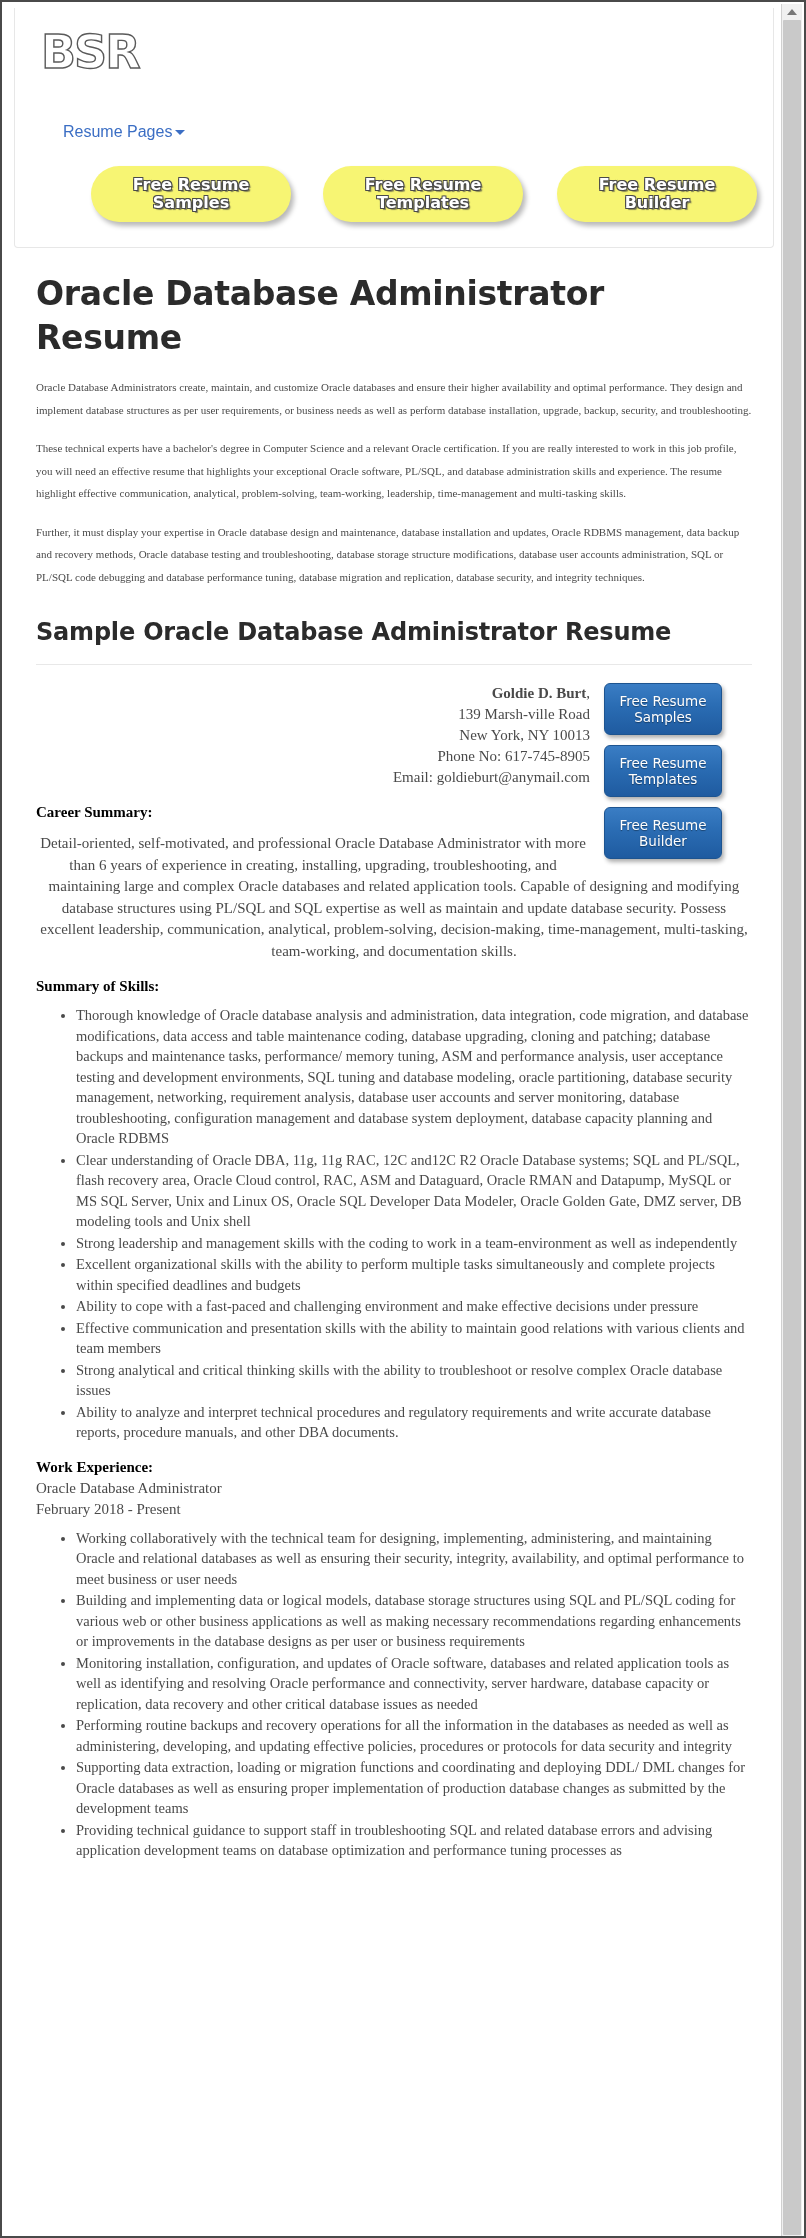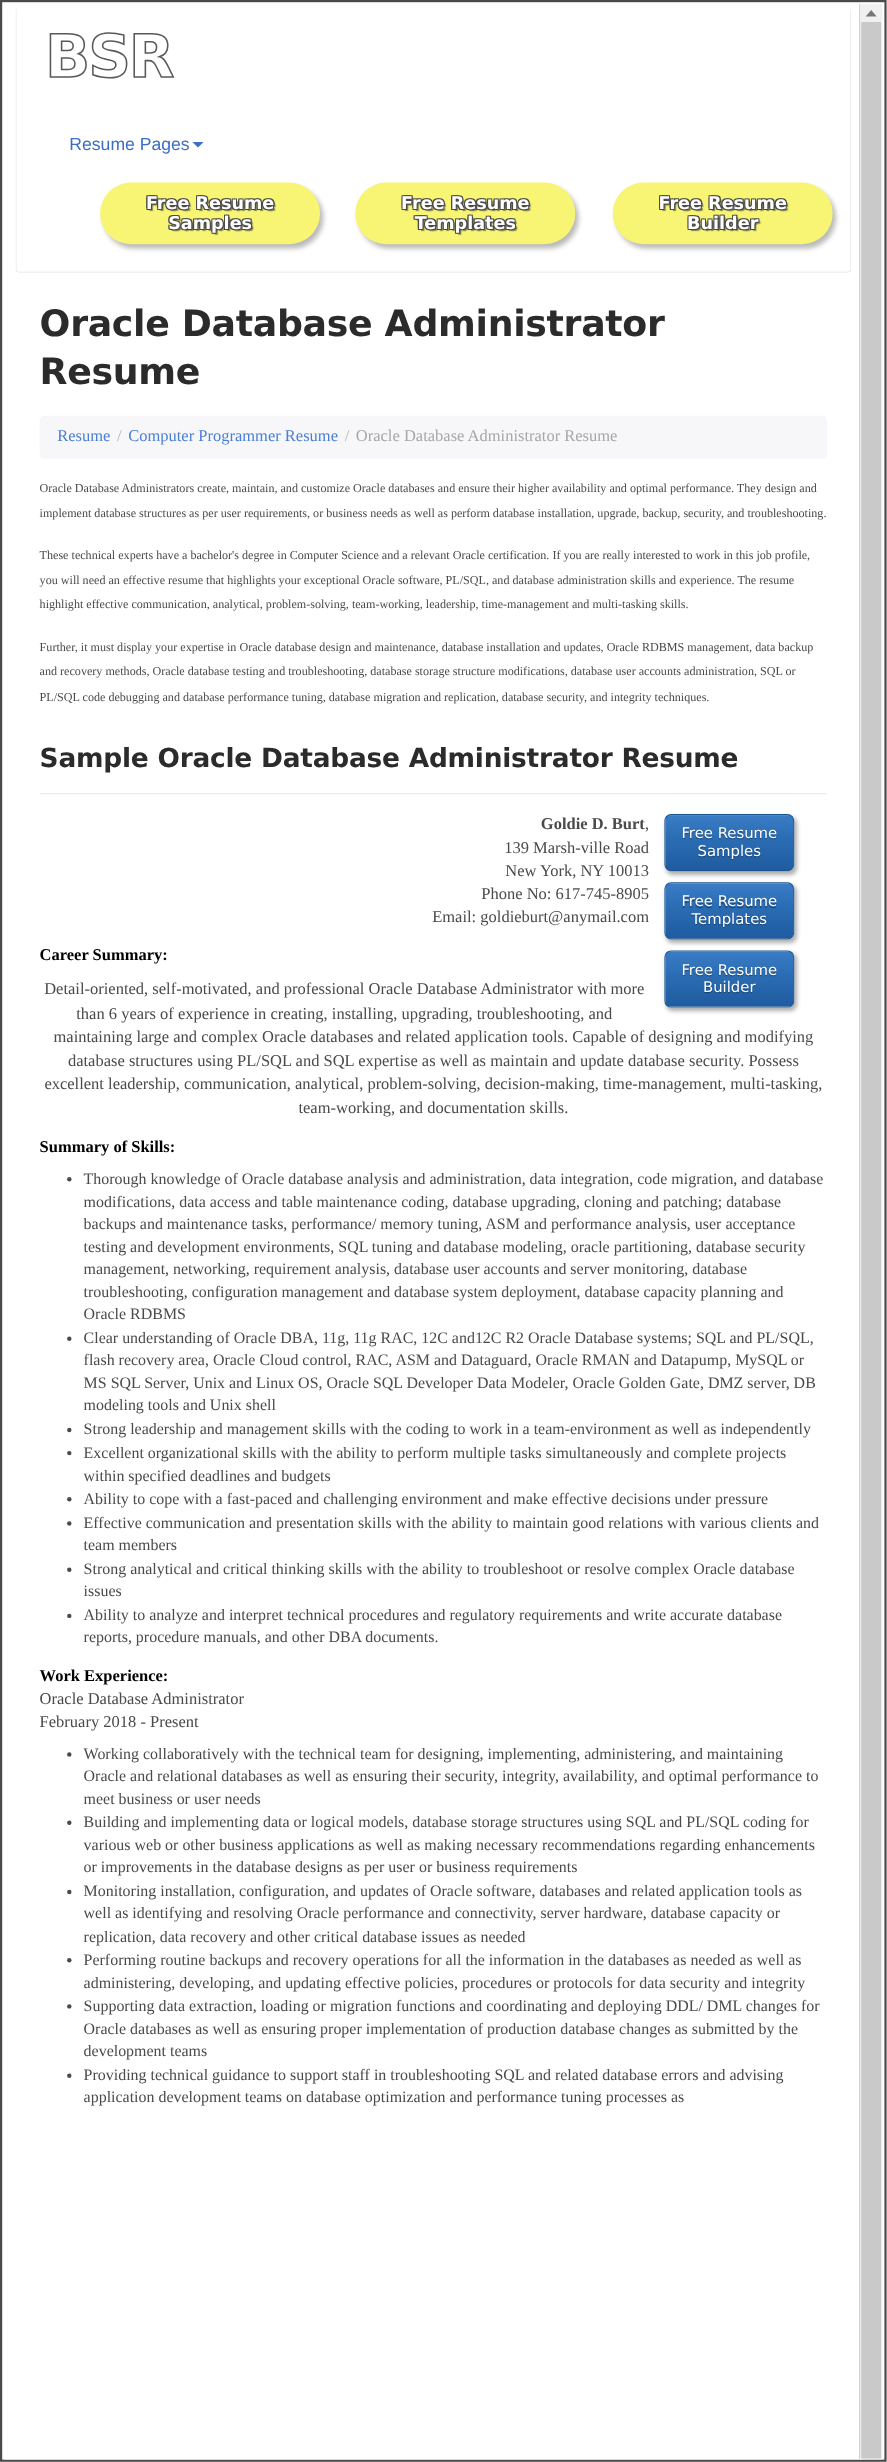--- a/index.html
+++ b/index.html
@@ -82,21 +82,21 @@
     height: 240px;
     box-sizing: border-box;
   }
 
   #logo {
     position: absolute;
     left: 26px; top: 18px;
     width: 120px; height: 52px;
     font-family: "DejaVu Sans", sans-serif;
     font-weight: 700;
-    font-size: 54px;
+    font-size: 46px;
     line-height: 52px;
     letter-spacing: -2px;
     color: transparent;
     -webkit-text-stroke: 1.4px #5a5a5a;
     text-stroke: 1.4px #5a5a5a;
     user-select: none;
   }
 
   #nav-resume-pages {
     position: absolute;
@@ -334,23 +334,20 @@
 Builder</span>
         </div>
       </div>
 
     </div>
 
     <div id="main-card">
 
       <h1 id="page-title">Oracle Database Administrator Resume</h1>
 
-      <div id="breadcrumb">
-        <a>Resume</a><span class="sep">/</span><a>Computer Programmer Resume</a><span class="sep">/</span><span class="current">Oracle Database Administrator Resume</span>
-      </div>
 
       <p class="intro-p">Oracle Database Administrators create, maintain, and customize Oracle databases and ensure their higher availability and optimal performance. They design and implement database structures as per user requirements, or business needs as well as perform database installation, upgrade, backup, security, and troubleshooting.</p>
       <p class="intro-p">These technical experts have a bachelor's degree in Computer Science and a relevant Oracle certification. If you are really interested to work in this job profile, you will need an effective resume that highlights your exceptional Oracle software, PL/SQL, and database administration skills and experience. The resume highlight effective communication, analytical, problem-solving, team-working, leadership, time-management and multi-tasking skills.</p>
       <p class="intro-p">Further, it must display your expertise in Oracle database design and maintenance, database installation and updates, Oracle RDBMS management, data backup and recovery methods, Oracle database testing and troubleshooting, database storage structure modifications, database user accounts administration, SQL or PL/SQL code debugging and database performance tuning, database migration and replication, database security, and integrity techniques.</p>
 
       <h2 id="sample-heading">Sample Oracle Database Administrator Resume</h2>
       <div id="hr-under-sample"></div>
 
       <div id="resume-body" class="clearfix">
 

